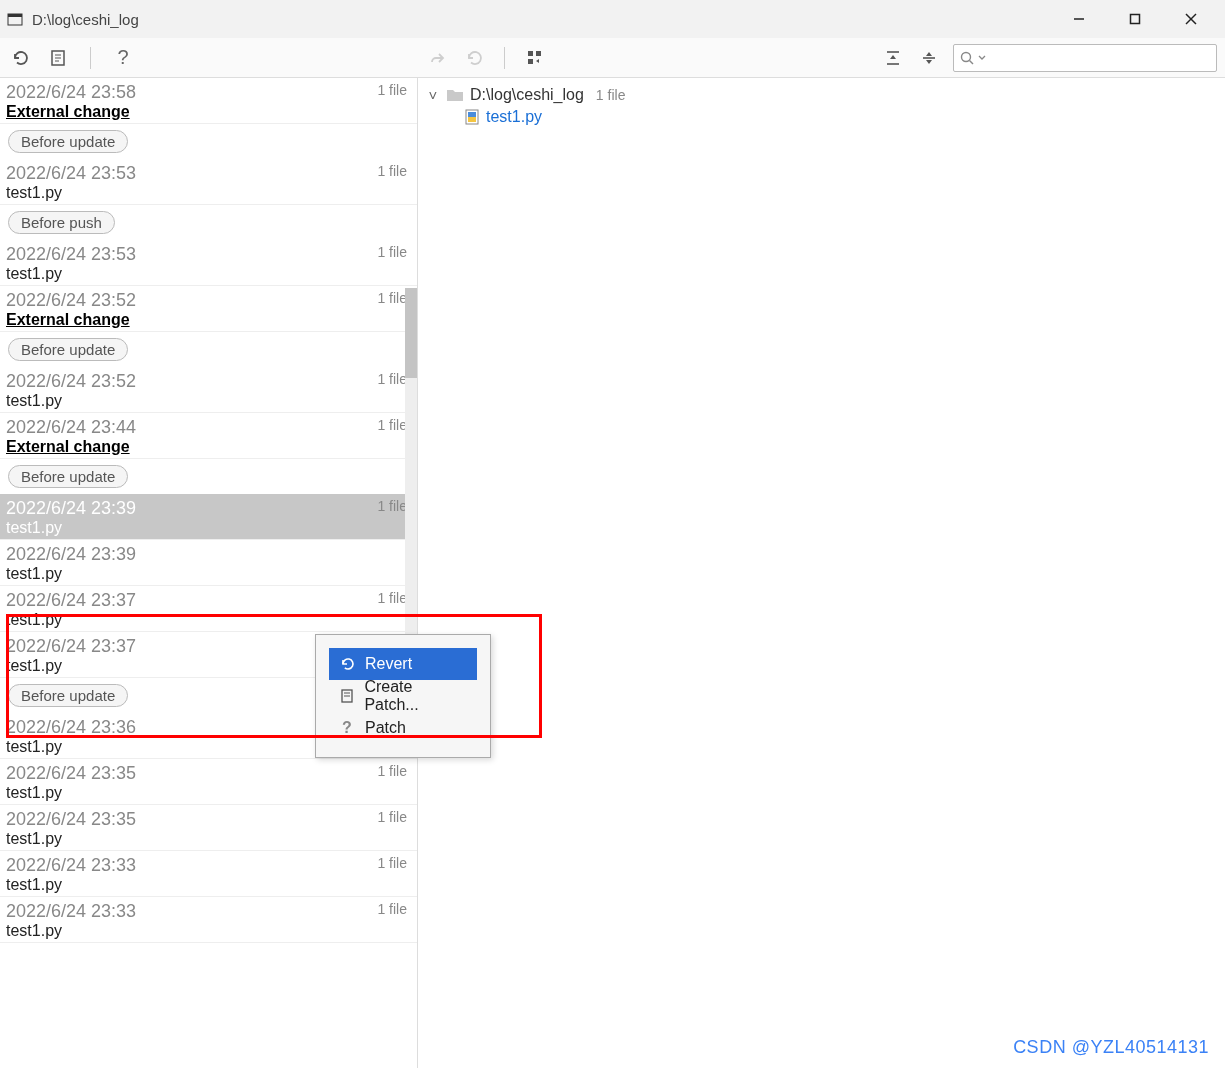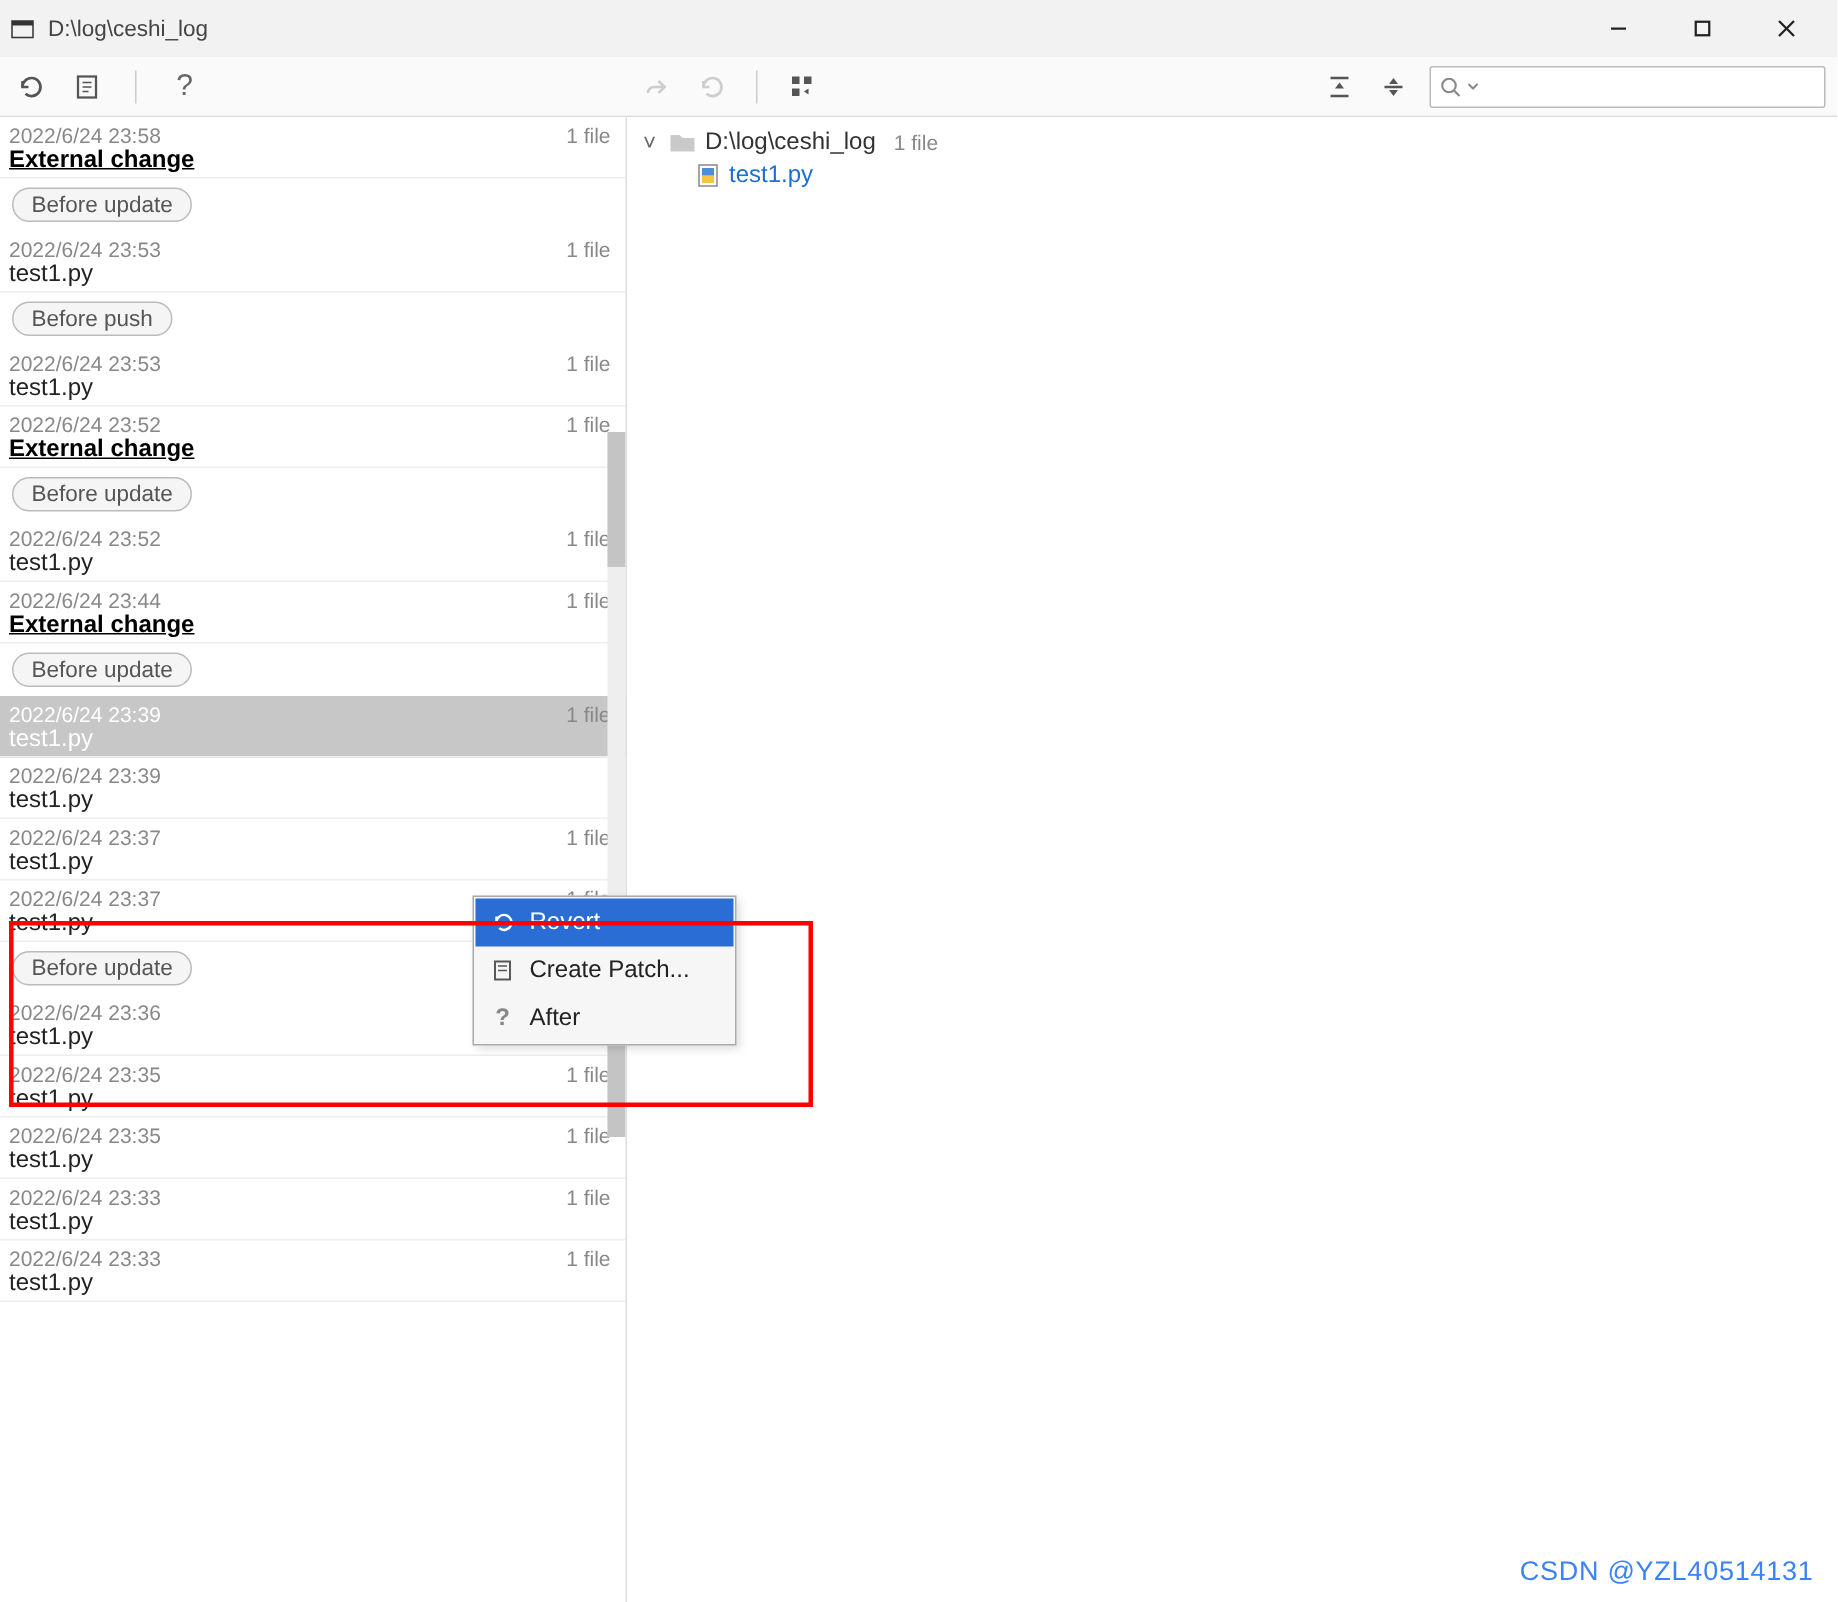--- a/index.html
+++ b/index.html
@@ -16,38 +16,38 @@
   .tb-sep { width: 1px; height: 22px; background: #ccc; margin: 0 6px; }
   .right-toolbar { flex: 1; display: flex; align-items: center; gap: 12px; }
   .search-box { margin-left: auto; display: flex; align-items: center; border: 1px solid #bbb; background: #fff; height: 28px; width: 264px; border-radius: 2px; padding: 0 6px; }
   .search-box svg { margin-right: 4px; }
   .content { display: flex; height: calc(1068px - 78px); position: relative; }
   .left-panel { width: 418px; border-right: 1px solid #ddd; overflow-y: hidden; position: relative; }
   .right-panel { flex: 1; padding: 6px 8px; }
   .entries { }
   .entry { border-bottom: 1px solid #eee; padding: 4px 6px 2px 6px; position: relative; }
   .entry.selected { background: #c7c7c7; }
-  .entry .date { color: #888; font-size: 14px; }
+  .entry .date { color: #888; font-size: 18px; }
   .entry.selected .date, .entry.selected .desc { color: #fff; }
   .entry .desc { font-size: 16px; color: #222; margin-top: 0px; }
   .entry .desc.bold { font-weight: 600; color: #000; text-decoration: underline; }
   .entry .count { position: absolute; right: 10px; top: 4px; color: #888; font-size: 14px; }
   .badge-row { display: flex; justify-content: flex-start; padding: 6px 8px; }
   .badge { border: 1px solid #bbb; border-radius: 12px; background: #f5f5f5; padding: 2px 12px; color: #555; font-size: 15px; }
   .tree-row { display: flex; align-items: center; gap: 6px; padding: 2px 0; }
   .tree-row .chev { width: 14px; text-align: center; color: #666; }
   .tree-row .folder-icon { width: 18px; height: 16px; }
   .tree-row .path { color: #333; font-size: 16px; }
   .tree-row .count { color: #888; font-size: 14px; margin-left: 6px; }
   .tree-row.file { margin-left: 38px; }
   .tree-row.file .fname { color: #1a6fd6; font-size: 16px; }
   .file-icon { width: 16px; height: 16px; }
   .left-scrollbar { position: absolute; right: 0; top: 210px; width: 12px; height: 470px; background: #eee; }
   .left-scrollbar .thumb { position: absolute; width: 12px; background: #c4c4c4; }
-  .context-menu { position: absolute; left: 315px; top: 519px; width: 176px; background: #f6f6f6; border: 1px solid #aaa; box-shadow: 2px 2px 6px rgba(0,0,0,.15); z-index: 50; padding: 1px; }
+  .context-menu { position: absolute; left: 315px; top: 556px; width: 176px; background: #f6f6f6; border: 1px solid #aaa; box-shadow: 2px 2px 6px rgba(0,0,0,.15); z-index: 50; padding: 13px; }
   .ctx-item { display: flex; align-items: center; height: 32px; padding: 0 10px; gap: 10px; color: #222; font-size: 16px; cursor: default; }
   .ctx-item.hover { background: #2a6dd4; color: #fff; }
   .ctx-item .ico { width: 16px; height: 16px; display: flex; align-items: center; justify-content: center; }
   .redbox { position: absolute; left: 6px; top: 536px; width: 536px; height: 124px; border: 3px solid #ff0000; z-index: 60; pointer-events: none; }
   .watermark { position: absolute; right: 16px; bottom: 10px; color: #3b82f6; font-size: 18px; letter-spacing: 0.5px; }
 </style>
 </head>
 <body>
 
 <div class="titlebar">
@@ -280,19 +280,19 @@
           <svg width="14" height="14" viewBox="0 0 14 14">
             <rect x="2" y="1" width="10" height="12" fill="none" stroke="#555" stroke-width="1.3"></rect>
             <line x1="4" y1="4" x2="10" y2="4" stroke="#555"></line>
             <line x1="4" y1="7" x2="10" y2="7" stroke="#555"></line>
           </svg>
         </span>
       <span>Create Patch...</span>
     </div>
     <div class="ctx-item">
       <span class="ico" style="color:#888;font-weight:bold;">?</span>
-      <span>After</span>
+      <span>Patch</span>
     </div>
   </div>
 
   <div class="redbox"></div>
   <div class="watermark">CSDN @YZL40514131</div>
 </div>
 
 </body></html>

